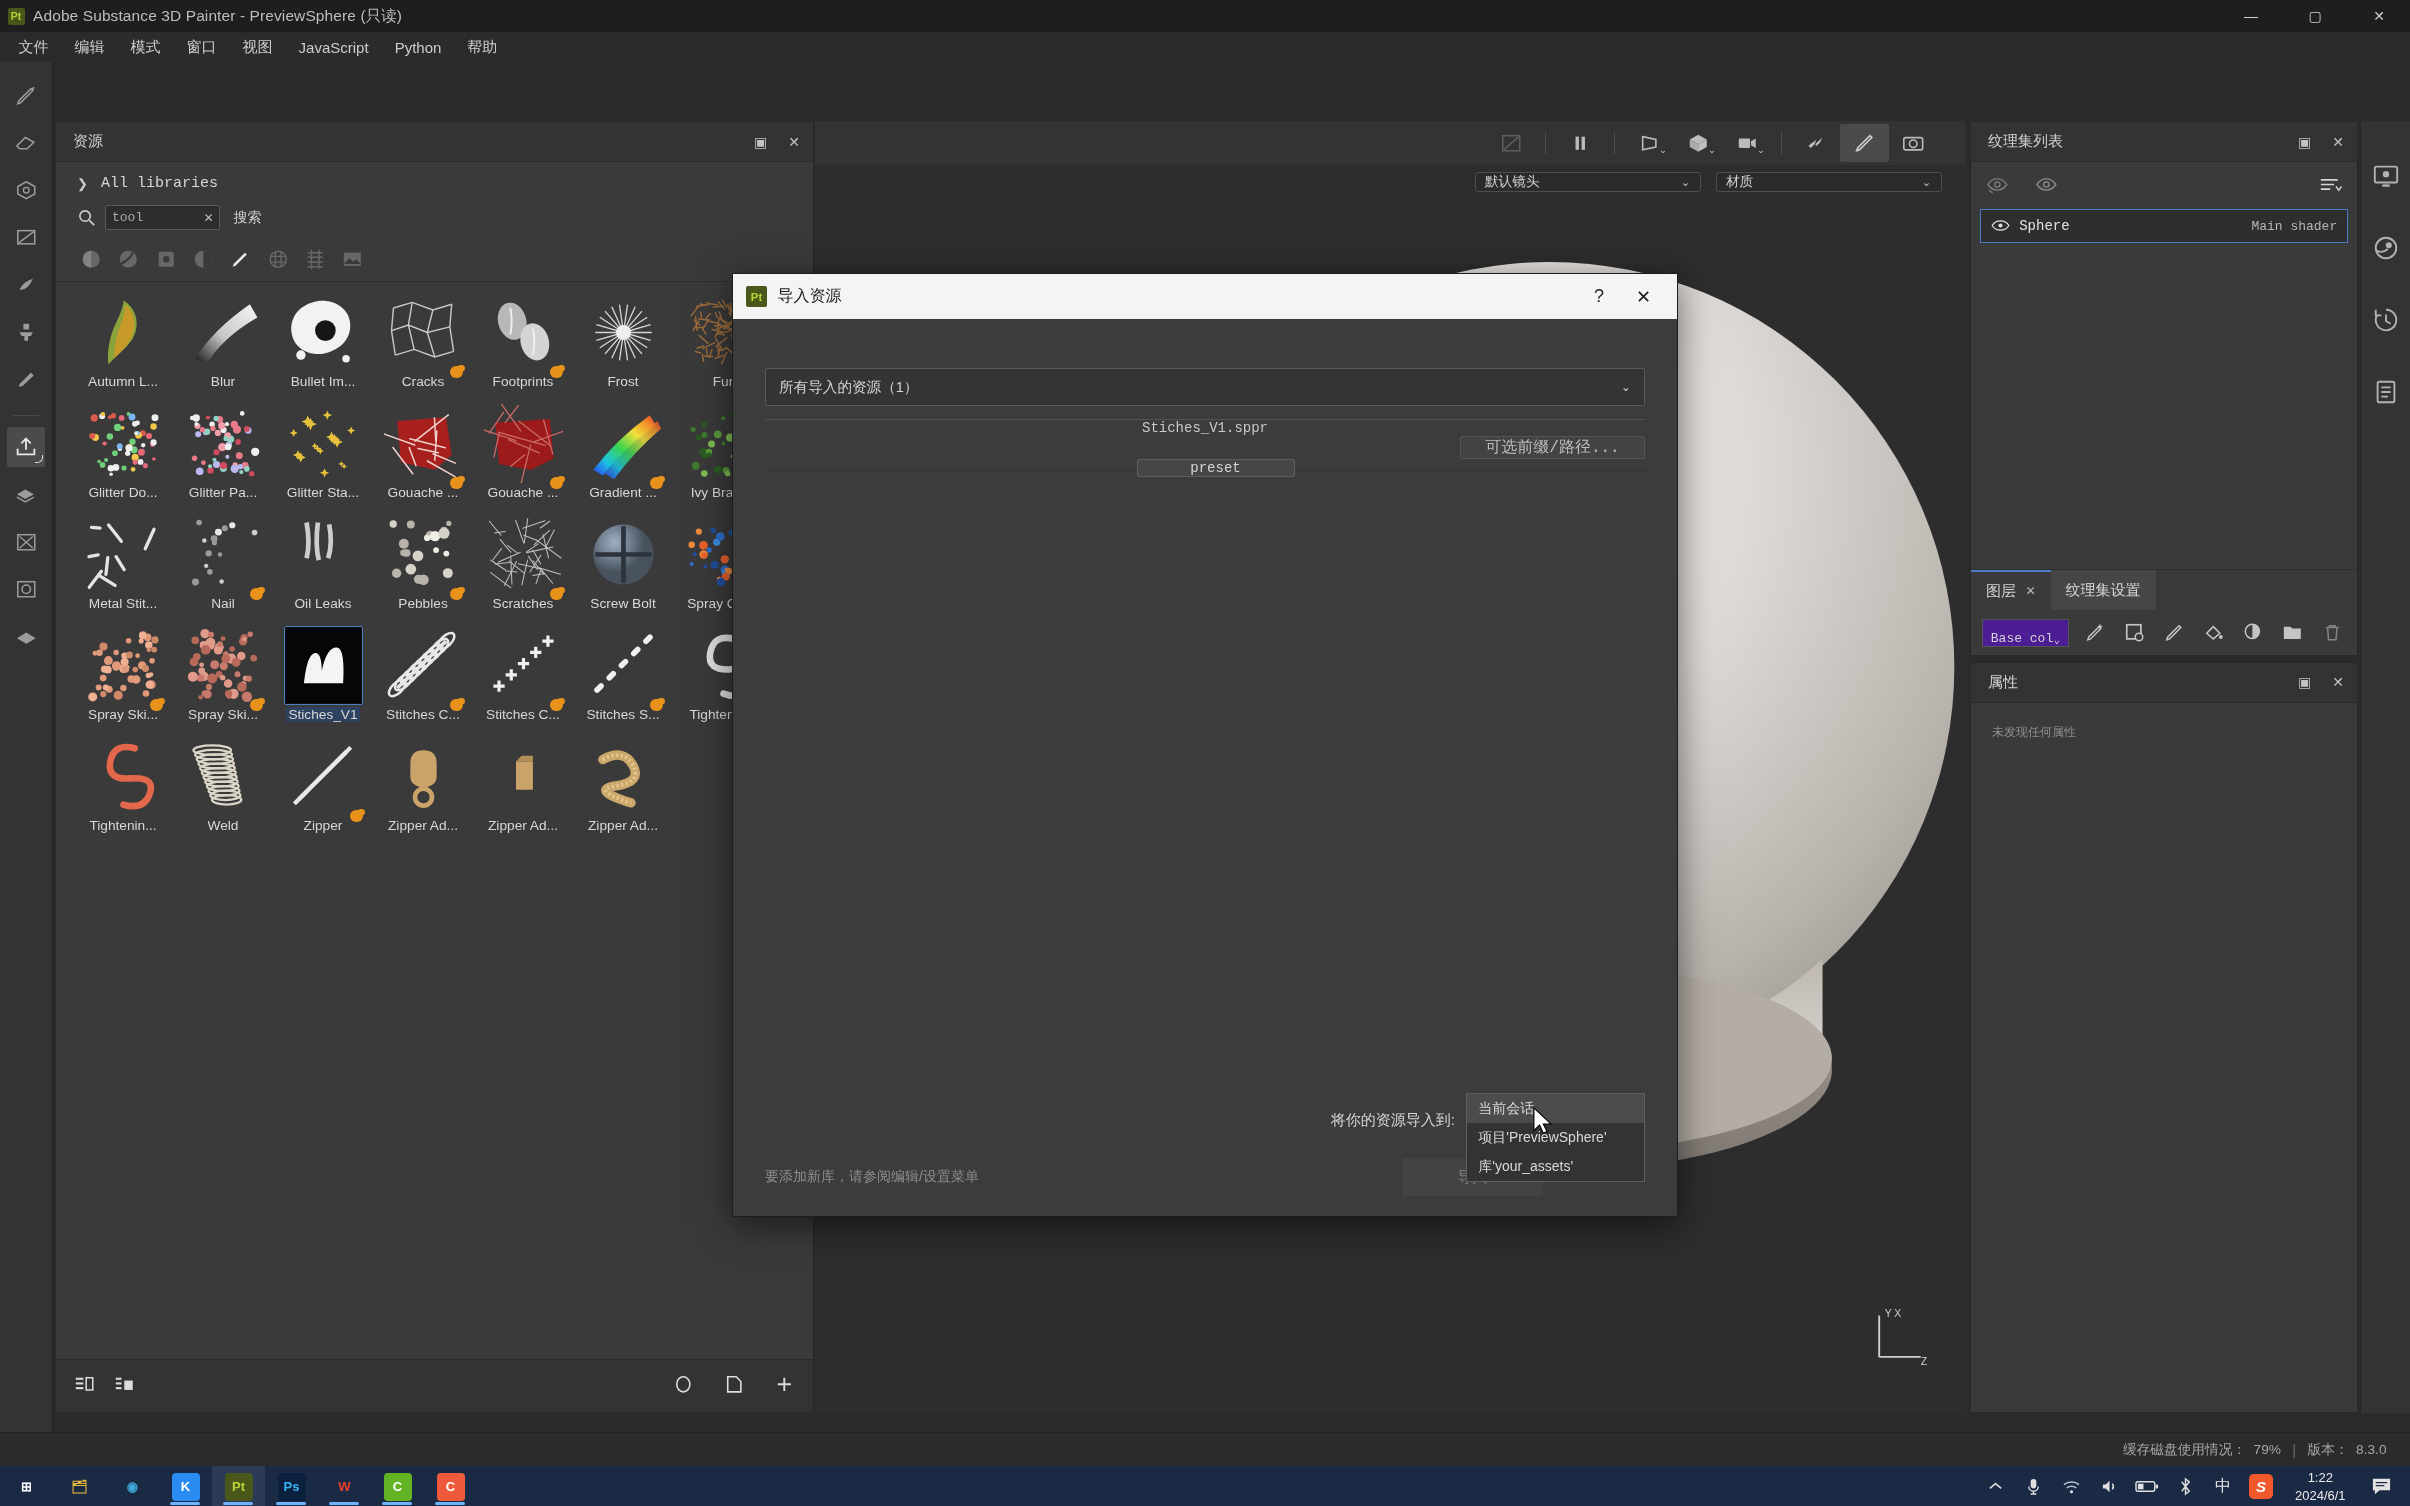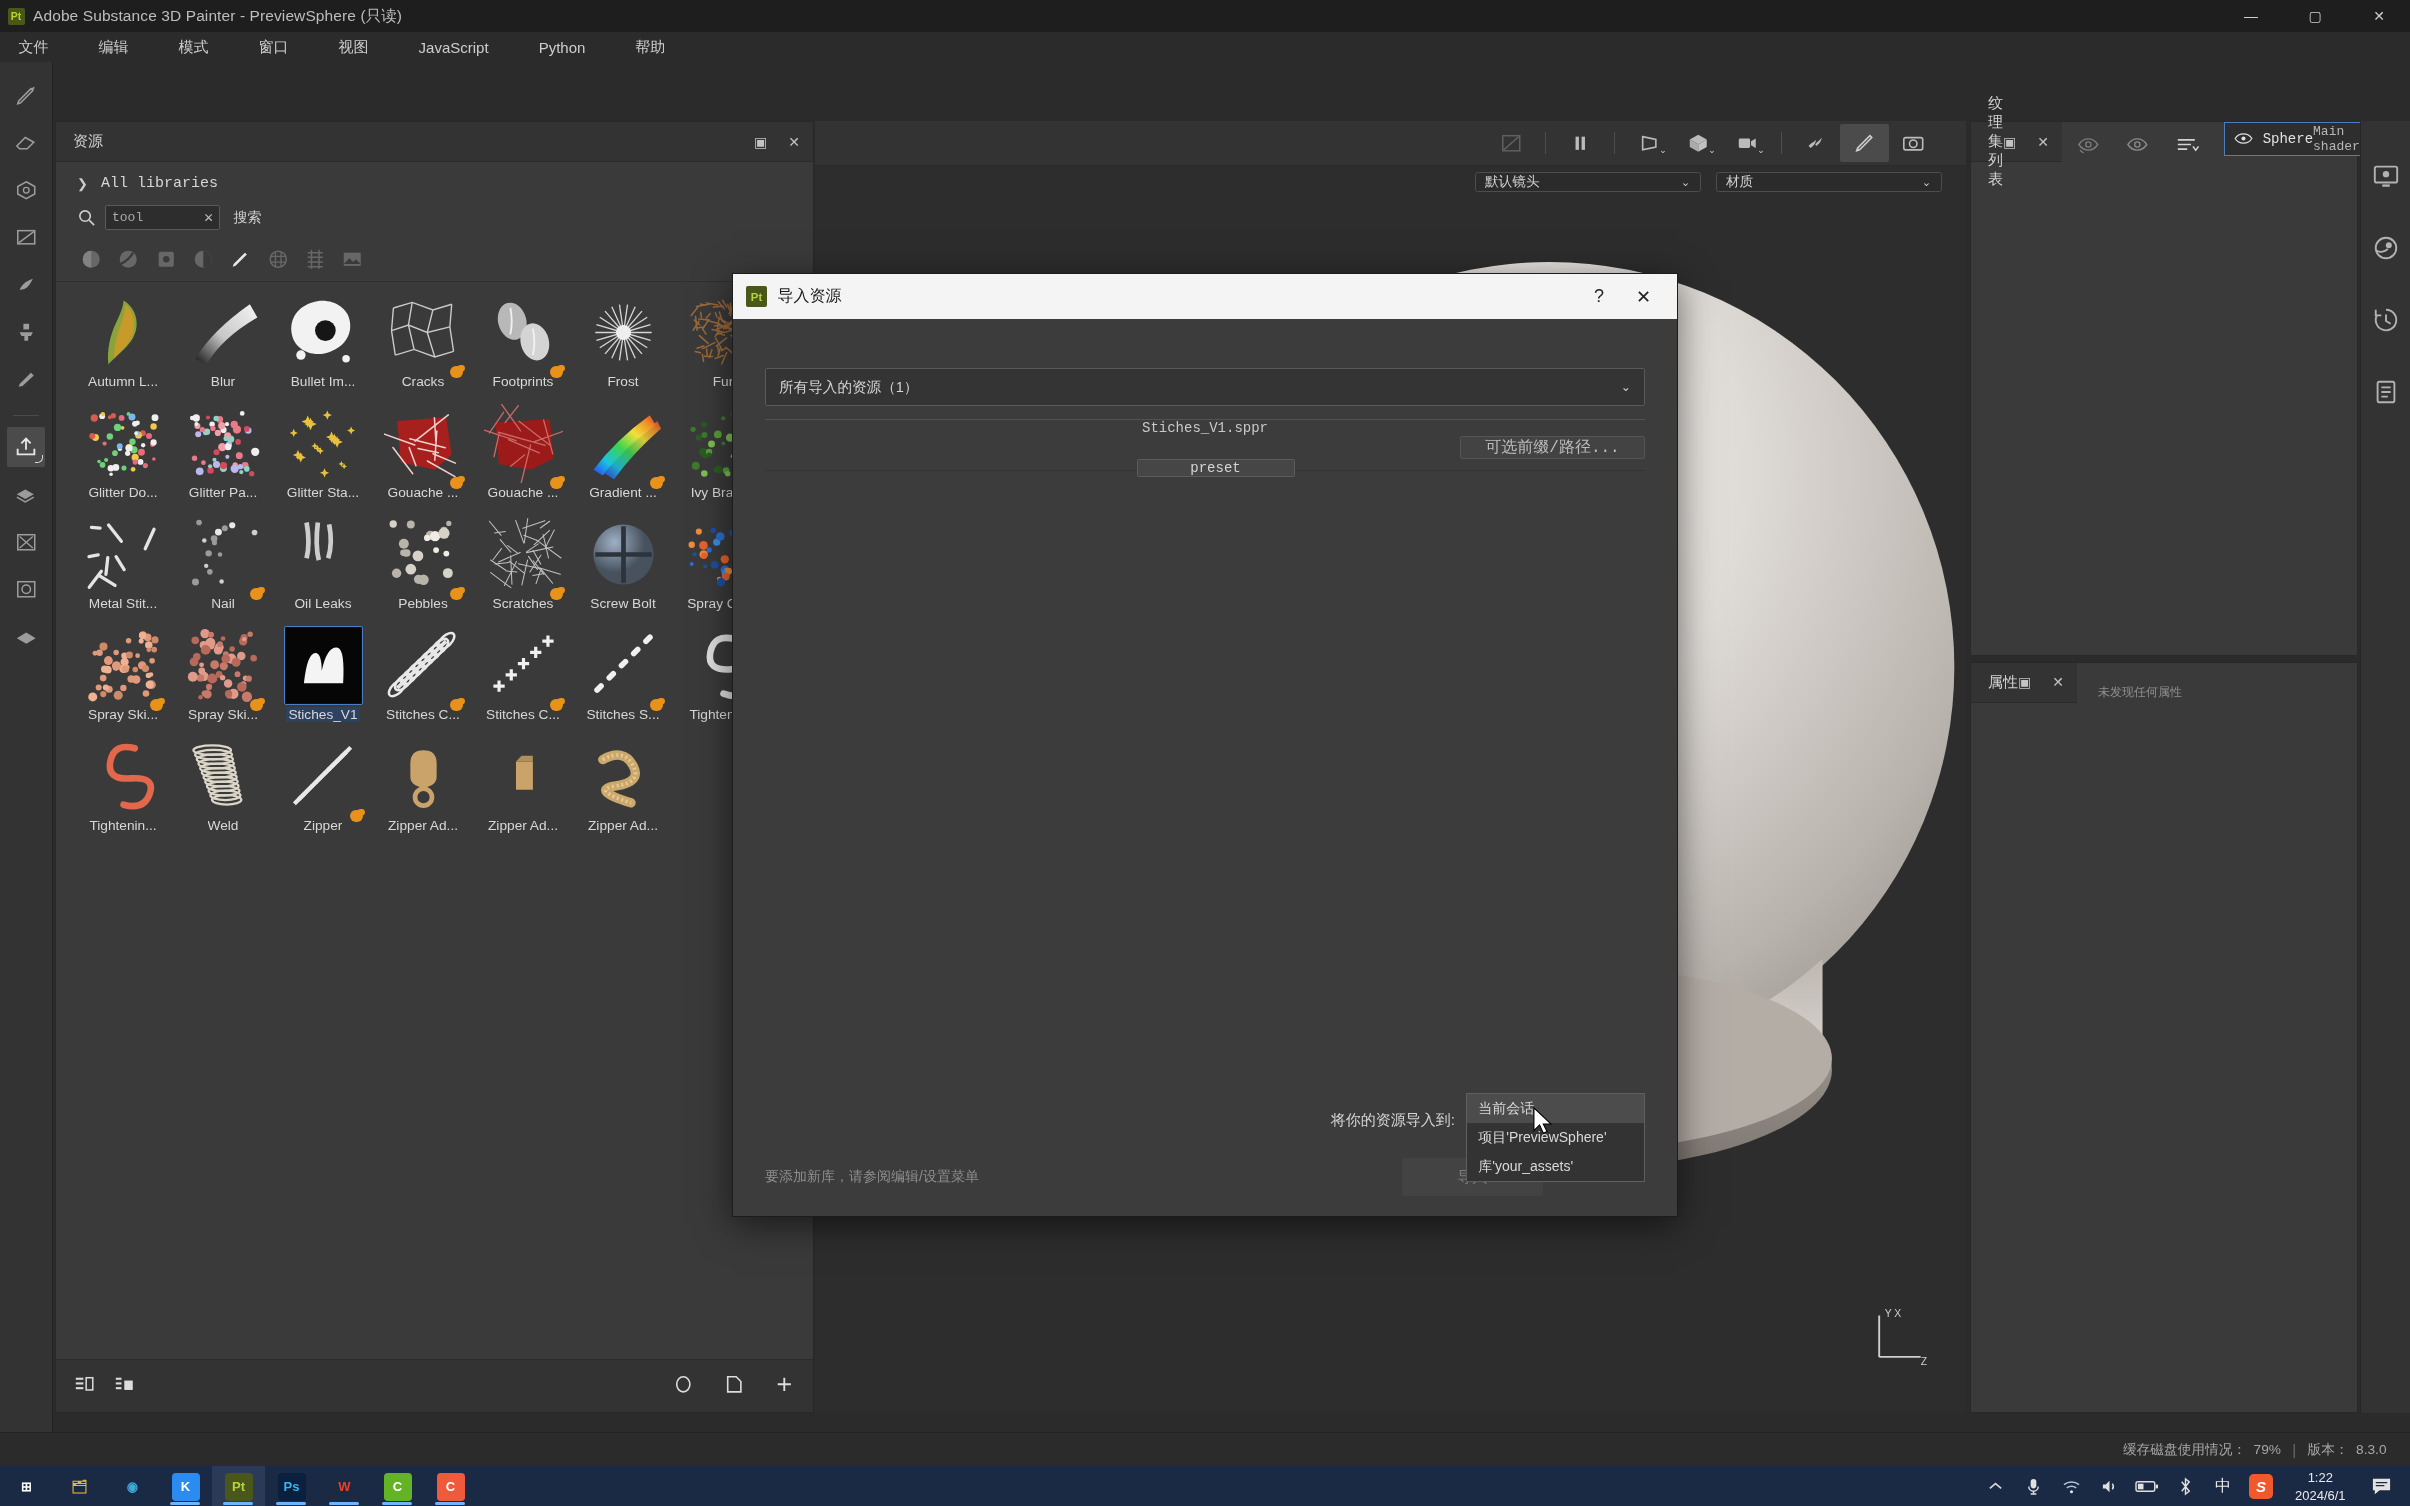--- a/index.html
+++ b/index.html
@@ -27,21 +27,21 @@
   .tb-title { color: #bdbdbd; font-size: 15.5px; letter-spacing: 0.1px; }
   .tb-ctrls { margin-left: auto; display: flex; height: 32px; }
   .tb-btn {
     width: 64px; height: 32px; display: flex; align-items: center; justify-content: center;
     color: #cfcfcf; font-size: 14px;
   }
 
   
   .menubar {
     position: absolute; top: 32px; left: 0; width: 2411px; height: 30px;
-    background: #2b2b2b; display: flex; align-items: center; padding-left: 5.6px; gap: 24px;
+    background: #2b2b2b; display: flex; align-items: center; padding-left: 5.6px;
   }
   .menu-item {
     color: #cdcdcd; font-size: 15px; padding: 3.8px 13px; white-space: nowrap;
   }
 
   
   .leftbar {
     position: absolute; top: 62px; left: 0; width: 53px; height: 1380px;
     background: #333333; border-right: 0.9px solid #222;
     display: flex; flex-direction: column; align-items: center; padding-top: 13px;
@@ -170,21 +170,21 @@
     position: absolute; left: 405px; top: 141px; width: 772px; height: 998px;
   }
 
   .axis-gizmo { position: absolute; right: 34px; bottom: 41px; width: 66px; height: 66px; }
 
   
   .right-col {
     position: absolute; left: 1970px; top: 121px; width: 388px; height: 1292px;
     display: flex; flex-direction: column; gap: 0;
   }
-  .rp { background: #3a3a3a; border: 0.9px solid #282828; display: flex; flex-direction: row; }
+  .rp { background: #3a3a3a; border: 0.9px solid #282828; display: flex; flex-direction: column; }
   .rp-texset { height: 535px; }
   .rp-props { margin-top: 5.6px; flex: 1; }
   .texset-tools {
     height: 47px; display: flex; align-items: center; padding: 0 15px; gap: 24.5px;
   }
   .texset-tools .right { margin-left: auto; }
   .texset-row {
     margin: 0 9.4px; height: 34px; background: #2e2e2e; border: 0.9px solid #4a7ec4;
     display: flex; align-items: center; padding: 0 9.4px;
   }

